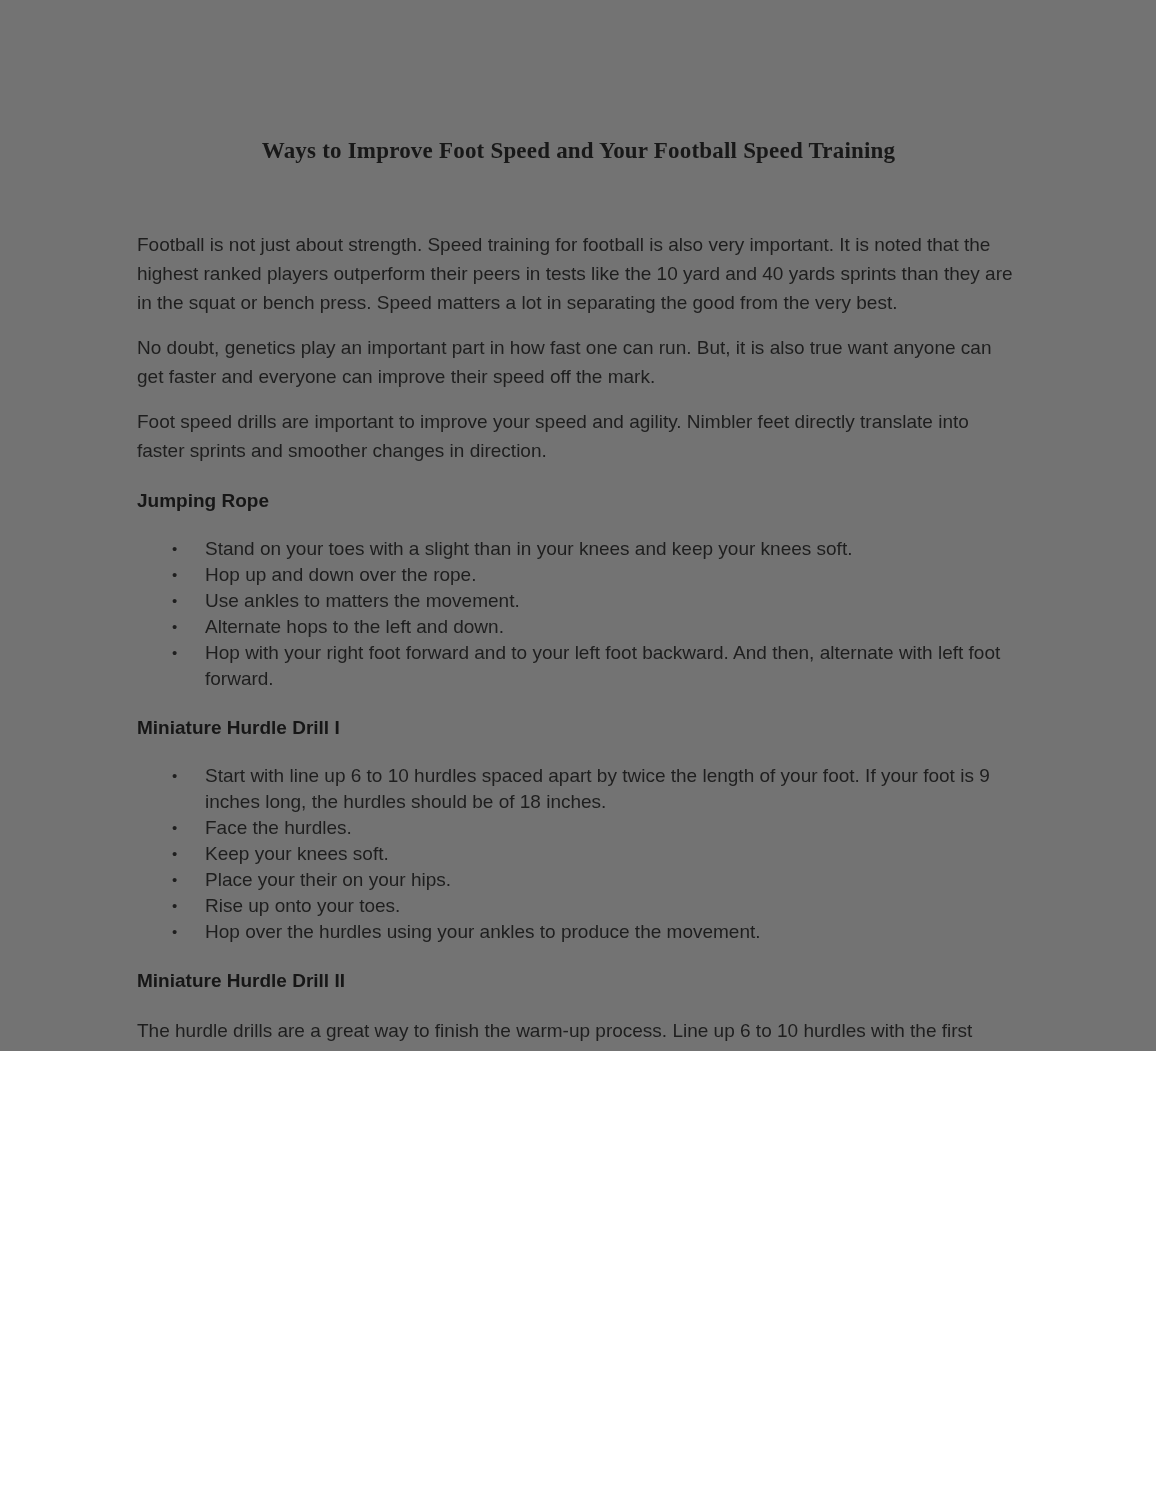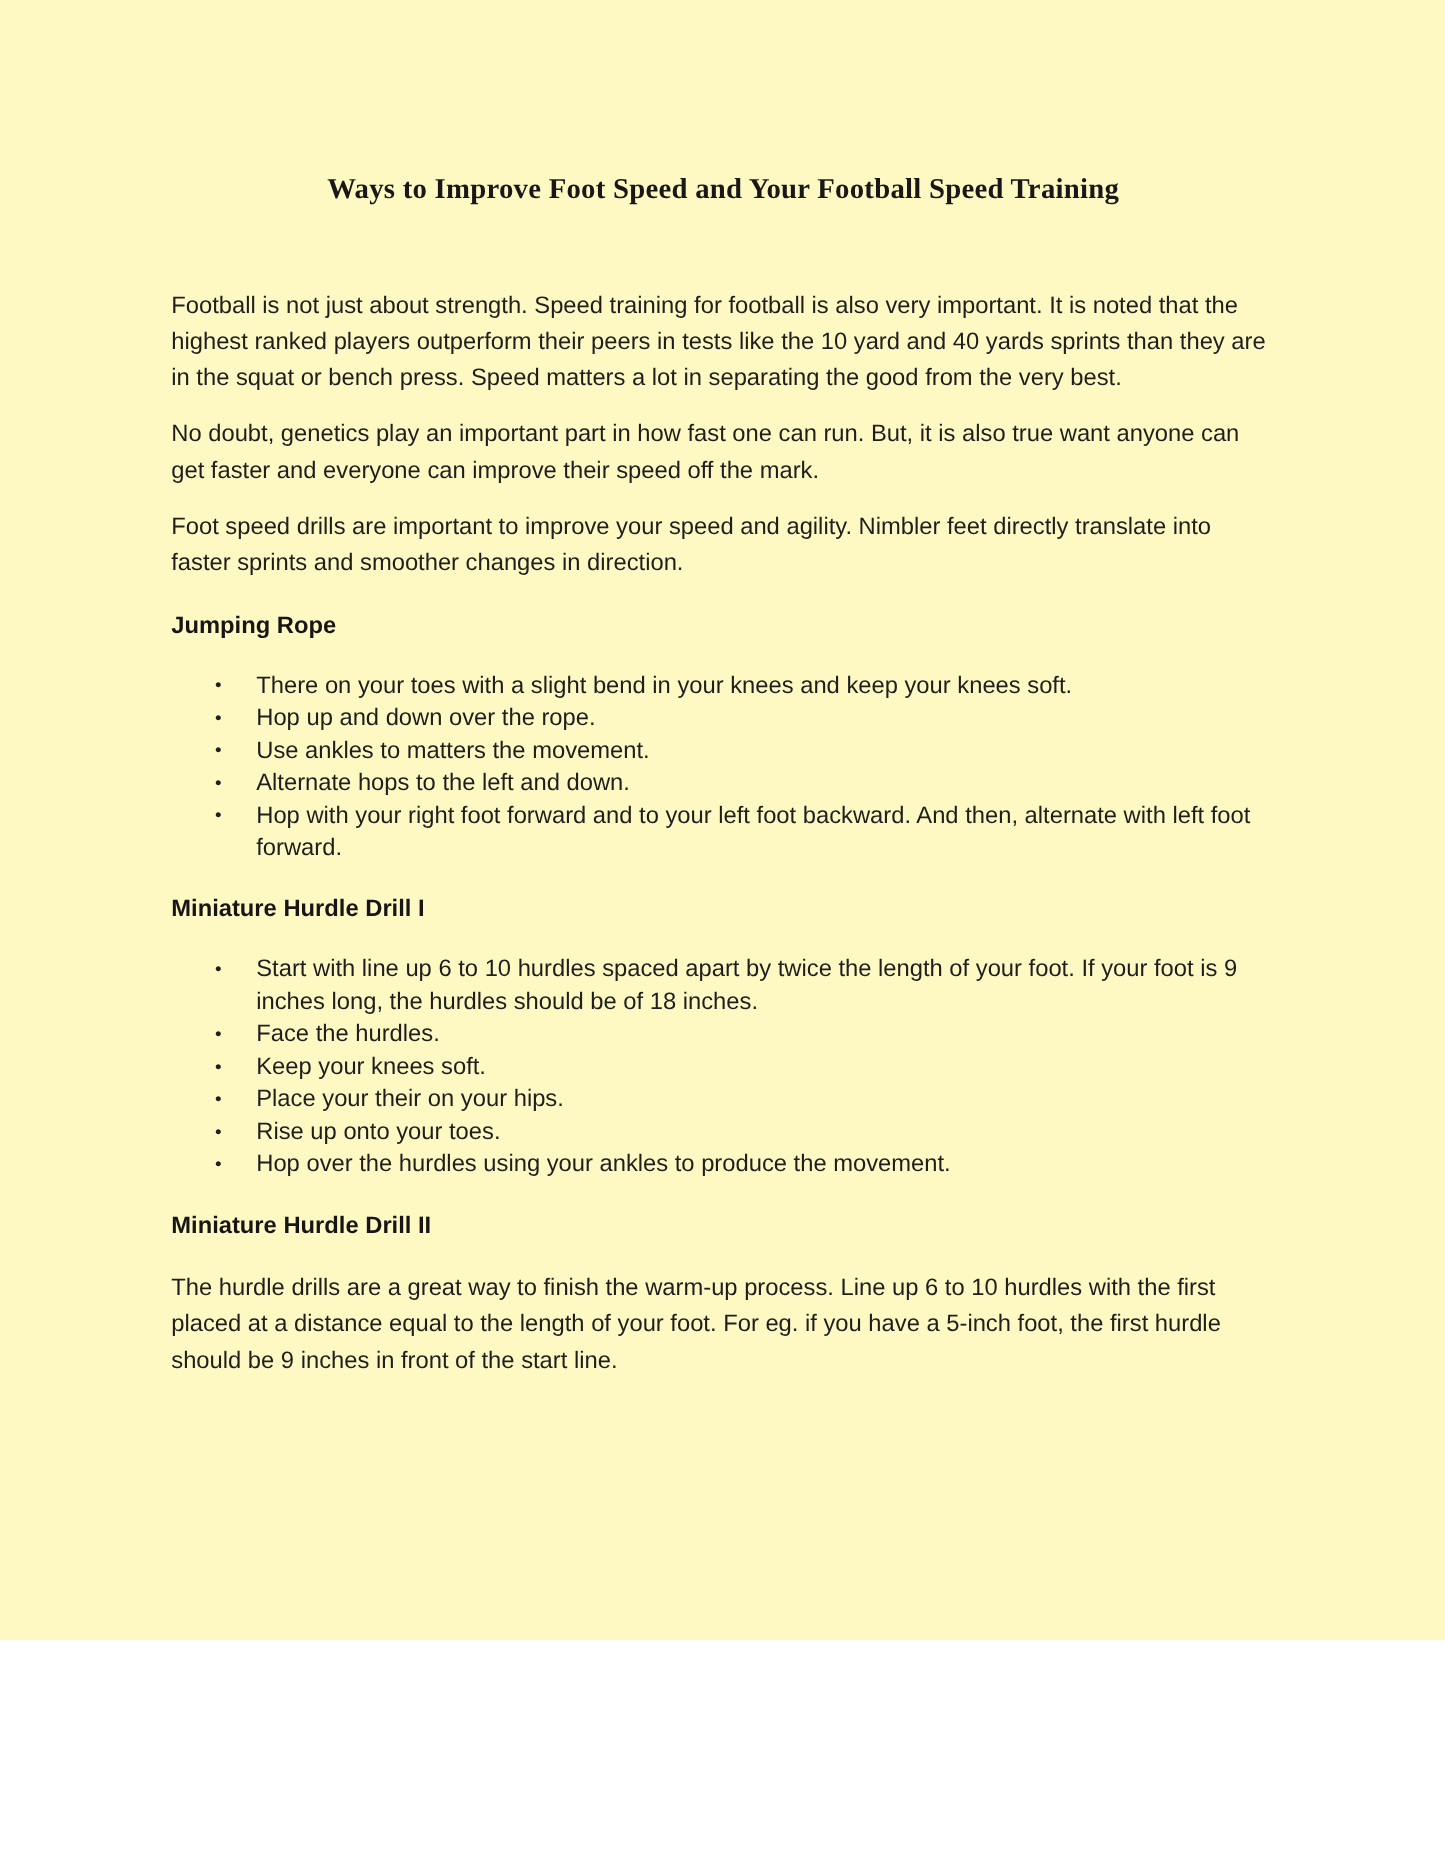--- a/index.html
+++ b/index.html
@@ -3,23 +3,23 @@
 <meta charset="utf-8">
 <style>
   html, body {
     margin: 0;
     padding: 0;
     background: #ffffff;
   }
   .page {
     position: relative;
     width: 1156px;
-    height: 1312px;
+    height: 1051px;
     margin: 0 auto;
-    background: #fef9c3;
+    background: #737373;
     color: #1e1e1e;
     font-family: "Liberation Sans", sans-serif;
     box-sizing: border-box;
     padding: 112px 136px 0 137px;
     overflow: hidden;
   }
   .doc-title {
     font-family: "Liberation Serif", serif;
     font-weight: bold;
     font-size: 23px;
@@ -83,21 +83,21 @@
 
   <p class="body-para">Foot speed drills are important to improve your speed and agility. Nimbler feet directly translate into faster sprints and smoother changes in direction.</p>
 
 
   <h2 class="section-heading">Jumping Rope</h2>
 
 
   <ul class="bullet-list">
     <li>
       <span class="bullet-dot">•</span>
-      <span>There on your toes with a slight bend in your knees and keep your knees soft.</span>
+      <span>Stand on your toes with a slight than in your knees and keep your knees soft.</span>
     </li>
     <li>
       <span class="bullet-dot">•</span>
       <span>Hop up and down over the rope.</span>
     </li>
     <li>
       <span class="bullet-dot">•</span>
       <span>Use ankles to matters the movement.</span>
     </li>
     <li>

